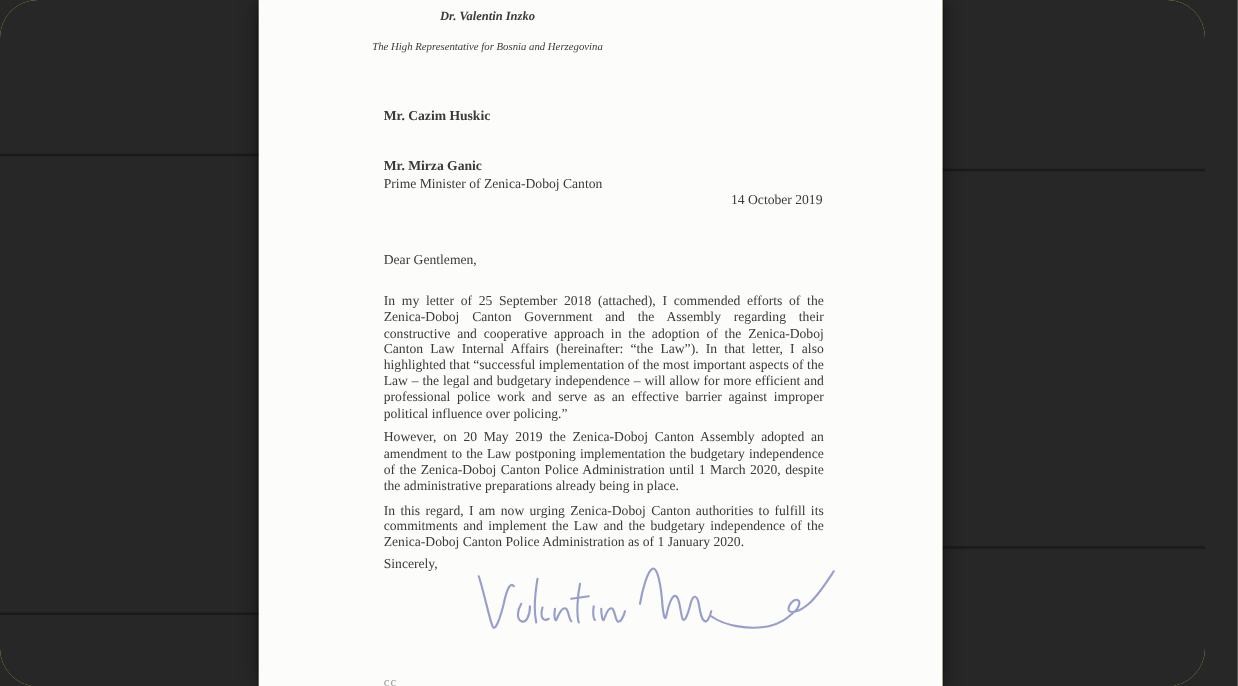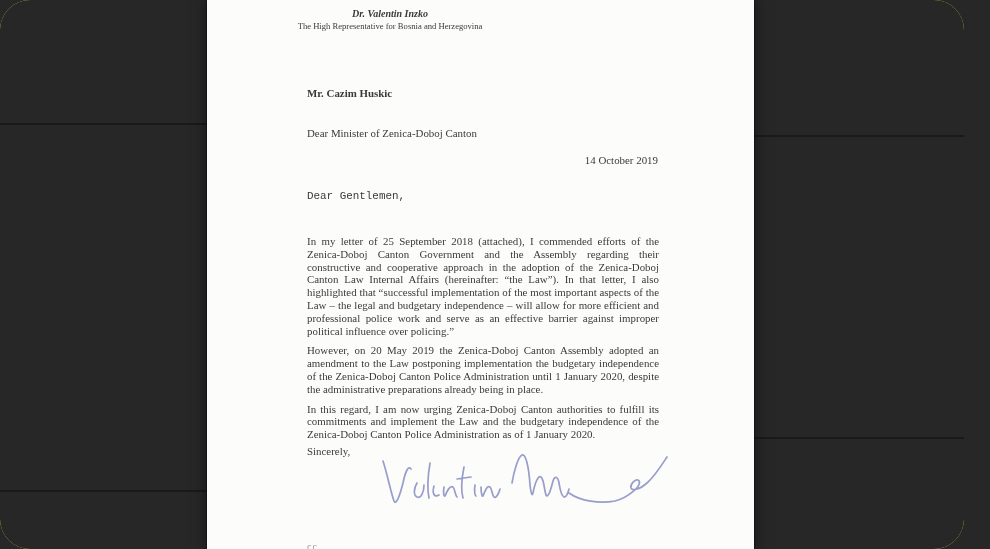--- a/index.html
+++ b/index.html
@@ -24,27 +24,27 @@
     width: 547px; height: 549px;
     background: #fcfcfb;
     color: #3a3a3a;
     box-shadow: 0 0 0 1px rgba(0,0,0,0.28), 0 0 14px rgba(0,0,0,0.55);
   }
   .letterhead {
     position: absolute; left: 60px; top: 8px; width: 246px;
     text-align: center;
   }
   .lh-name  { font-size: 10px; font-weight: bold; font-style: italic; line-height: 12px; }
-  .lh-title { font-size: 8.6px; line-height: 10px; margin-top: 1px; }
+  .lh-title { font-size: 8.6px; font-style: italic; line-height: 10px; margin-top: 12px; }
   .recipient { position: absolute; left: 100px; font-size: 10.9px; line-height: 13.5px; }
   .recipient.r1 { top: 87px; }
   .recipient.r2 { top: 127px; }
   .r-name { font-weight: bold; }
   .date { position: absolute; right: 96px; top: 154px; font-size: 10.9px; }
-  .salutation { position: absolute; left: 100px; top: 190px; font-size: 10.9px; font-family: Liberation Mono, monospace; }
+  .salutation { position: absolute; left: 100px; top: 202px; font-size: 10.9px; }
   .bodytext {
     position: absolute; left: 100px; top: 235px; width: 352px;
     font-size: 10.9px; line-height: 12.8px;
     text-align: justify;
   }
   .bodytext p { margin: 0 0 7px 0; }
   .closing { position: absolute; left: 100px; top: 445px; font-size: 10.9px; }
   .signature {
     position: absolute; left: 148px; top: 449px;
     width: 315px; height: 67px;
@@ -81,30 +81,31 @@
     <div class="letterhead">
       <div class="lh-name">Dr. Valentin Inzko</div>
       <div class="lh-title">The High Representative for Bosnia and Herzegovina</div>
     </div>
 
     <div class="recipient r1">
       <div class="r-name">Mr. Cazim Huskic</div>
     </div>
 
     <div class="recipient r2">
-      <div class="r-role">Dear Minister of Zenica-Doboj Canton</div>
+      <div class="r-name">Mr. Mirza Ganic</div>
+      <div class="r-role">Prime Minister of Zenica-Doboj Canton</div>
     </div>
 
     <div class="date">14 October 2019</div>
 
     <div class="salutation">Dear Gentlemen,</div>
 
     <div class="bodytext">
       <p>In my letter of 25 September 2018 (attached), I commended efforts of the Zenica-Doboj Canton Government and the Assembly regarding their constructive and cooperative approach in the adoption of the Zenica-Doboj Canton Law Internal Affairs (hereinafter: “the Law”). In that letter, I also highlighted that “successful implementation of the most important aspects of the Law – the legal and budgetary independence – will allow for more efficient and professional police work and serve as an effective barrier against improper political influence over policing.”</p>
-      <p>However, on 20 May 2019 the Zenica-Doboj Canton Assembly adopted an amendment to the Law postponing implementation the budgetary independence of the Zenica-Doboj Canton Police Administration until 1 January 2020, despite the administrative preparations already being in place.</p>
+      <p>However, on 20 May 2019 the Zenica-Doboj Canton Assembly adopted an amendment to the Law postponing implementation the budgetary independence of the Zenica-Doboj Canton Police Administration until 1 March 2020, despite the administrative preparations already being in place.</p>
       <p>In this regard, I am now urging Zenica-Doboj Canton authorities to fulfill its commitments and implement the Law and the budgetary independence of the Zenica-Doboj Canton Police Administration as of 1 January 2020.</p>
     </div>
 
     <div class="closing">Sincerely,</div>
 
     <svg class="signature" viewBox="0 0 315 67" xmlns="http://www.w3.org/2000/svg">
 
       <path d="M28,12 C32,24 36,44 39,52 C41,57 45,46 48,34 C50,24 53,16 56,20
                M62,34 C59,39 58,46 62,48 C66,50 69,43 69,36
                M75,14 C73,26 72,40 74,49

